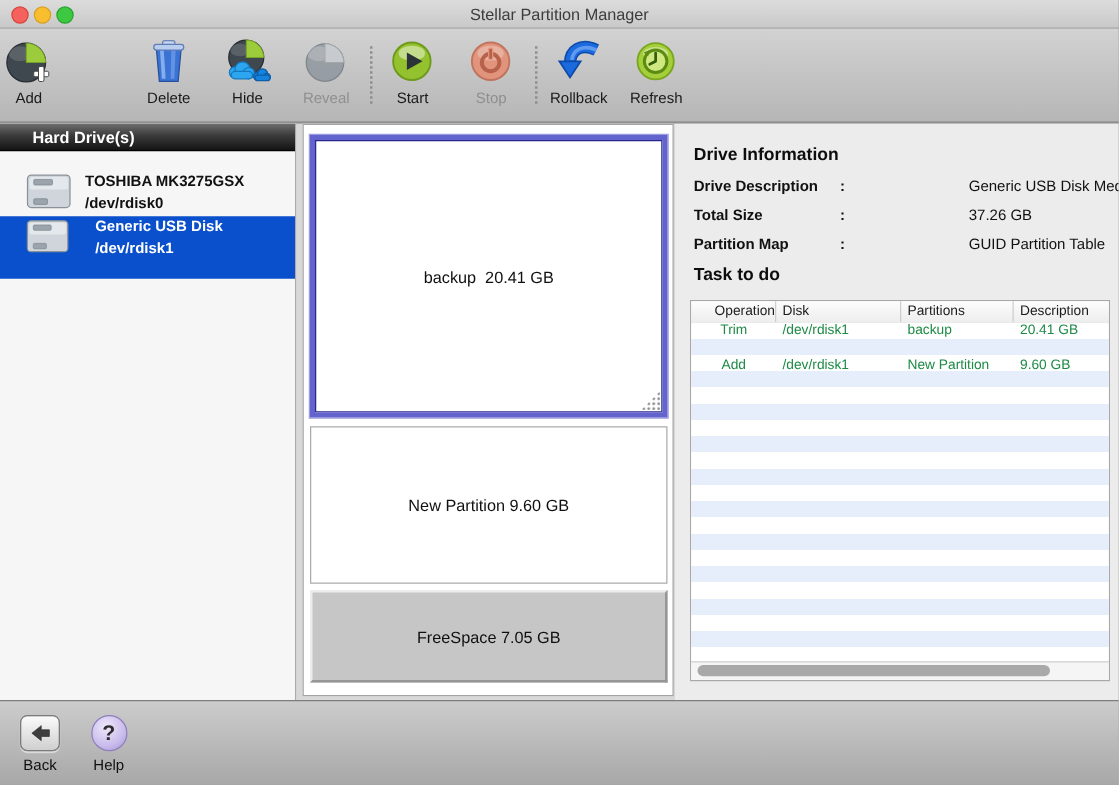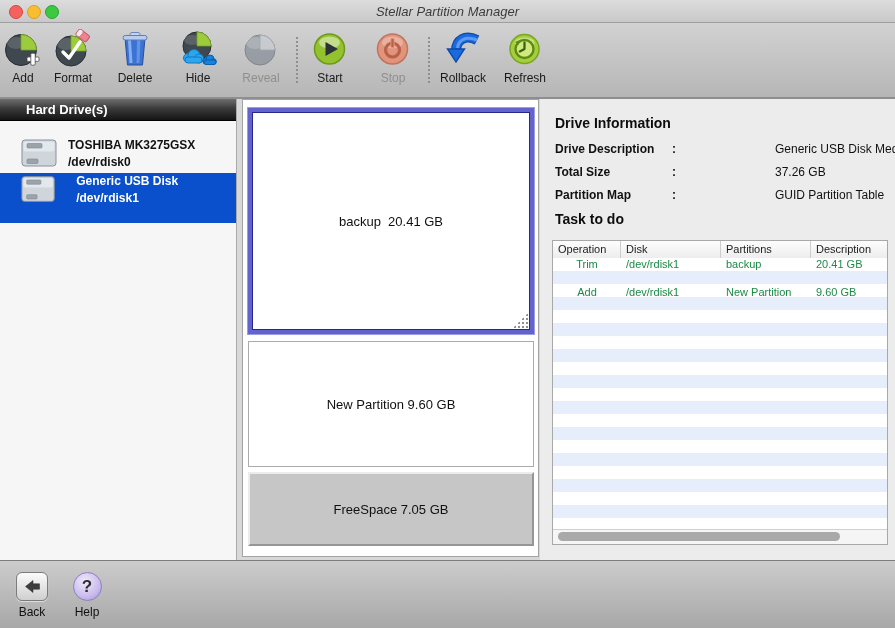--- a/index.html
+++ b/index.html
@@ -13,21 +13,21 @@
     position:absolute;left:0;top:0;width:895px;height:22px;
     background:linear-gradient(#dcdcdc,#c9c9c9);
     border-bottom:1px solid #9f9f9f;
   }
   .tl{position:absolute;top:5px;width:12px;height:12px;border-radius:50%;}
   .tl.close{left:9px;background:#f5615c;border:1px solid #d8453f;}
   .tl.min{left:27px;background:#f8be30;border:1px solid #dba021;}
   .tl.zoom{left:45px;background:#3cc840;border:1px solid #2aa32e;}
   .win-title{
     position:absolute;left:0;right:0;top:4px;text-align:center;
-    font-size:13px;color:#3c3c3c;font-style:italic;
+    font-size:13px;color:#3c3c3c;
   }
   
   .toolbar{
     position:absolute;left:0;top:23px;width:895px;height:74px;
     background:linear-gradient(#d2d2d2,#b6b6b6);
     border-bottom:2px solid #8e8e8e;
   }
   .tool{
     position:absolute;top:6px;display:flex;flex-direction:column;align-items:center;
     width:56px;cursor:default;
@@ -101,21 +101,21 @@
   .task-header{
     position:absolute;left:0;top:0;right:0;height:17px;
     background:linear-gradient(#fdfdfd,#ededed);
     border-bottom:1px solid #b5b5b5;display:flex;
   }
   .th{
     font-size:11px;color:#1c1c1c;line-height:16px;padding-left:5px;
     border-right:1px solid #cdcdcd;box-sizing:border-box;
   }
   .th:last-child{border-right:none;}
-  .c0{width:68px;} .c1{width:100px;} .c2{width:90px;} .c3{flex:1;}
+  .c0{width:68px;text-align:right;} .c1{width:100px;} .c2{width:90px;} .c3{flex:1;}
   .task-body{
     position:absolute;left:0;top:17px;right:0;bottom:14px;
     background:repeating-linear-gradient(to bottom,#ffffff 0 13px,#e7eefb 13px 26px);
   }
   .trow{display:flex;height:28px;line-height:13px;font-size:11px;color:#1d8a45;}
   .td{padding-left:5px;box-sizing:border-box;white-space:nowrap;overflow:hidden;}
   .td.c0{text-align:center;padding-left:0;}
   .task-hscroll{
     position:absolute;left:0;right:0;bottom:0;height:14px;
     background:#f5f5f5;border-top:1px solid #d0d0d0;
@@ -166,33 +166,20 @@
         <ellipse cx="13" cy="14" rx="9" ry="6" fill="rgba(255,255,255,.14)"></ellipse>
         <path d="M18 21 L18 5.5 A15.5 15.5 0 0 1 33.5 21 Z" fill="#9ccb3b" stroke="#76a326" stroke-width=".8"></path>
         <g stroke="#4a4a4a" stroke-width=".8" fill="#fff">
           <rect x="24" y="28" width="12" height="4.4" rx="1.2"></rect>
           <rect x="27.8" y="24.2" width="4.4" height="12" rx="1.2"></rect>
         </g>
       </svg>
       <span class="tlabel">Add</span>
     </div>
 
-    <div class="tool" style="left:45px;">
-      <svg class="ticon" viewBox="0 0 40 40">
-        <circle cx="18" cy="22" r="15" fill="#3f474f" stroke="#272d33"></circle>
-        <ellipse cx="13" cy="15" rx="9" ry="6" fill="rgba(255,255,255,.14)"></ellipse>
-        <path d="M18 22 L18 7 A15 15 0 0 1 33 22 Z" fill="#9ccb3b" stroke="#76a326" stroke-width=".8"></path>
-        <path d="M10 23 L16 29 L27 13" fill="none" stroke="#ffffff" stroke-width="3.4" stroke-linecap="round" stroke-linejoin="round"></path>
-        <g transform="rotate(38 30 7)">
-          <rect x="23" y="3" width="13" height="7.5" rx="2" fill="#f2808f" stroke="#c05a6c"></rect>
-          <rect x="23" y="3" width="5" height="7.5" rx="2" fill="#fde9ec" stroke="#c05a6c" stroke-width=".6"></rect>
-        </g>
-      </svg>
-      <span class="tlabel">Format</span>
-    </div>
 
     <div class="tool" style="left:107px;">
       <svg class="ticon" viewBox="0 0 40 40">
         <rect x="15" y="3.5" width="10" height="4" rx="2" fill="#c4d4ee" stroke="#6d85b6"></rect>
         <path d="M10 9 L30 9 L27.5 36 L12.5 36 Z" fill="#3a73d4" stroke="#27509b"></path>
         <path d="M13 11 L16 11 L17.5 34 L14.5 34 Z" fill="#8fb4ef" opacity=".9"></path>
         <path d="M22 11 L25.5 11 L24.5 34 L21.5 34 Z" fill="#6d9ae6" opacity=".8"></path>
         <rect x="8" y="6.5" width="24" height="4.5" rx="2.2" fill="#b9cdf0" stroke="#5f7cb4"></rect>
       </svg>
       <span class="tlabel">Delete</span>

